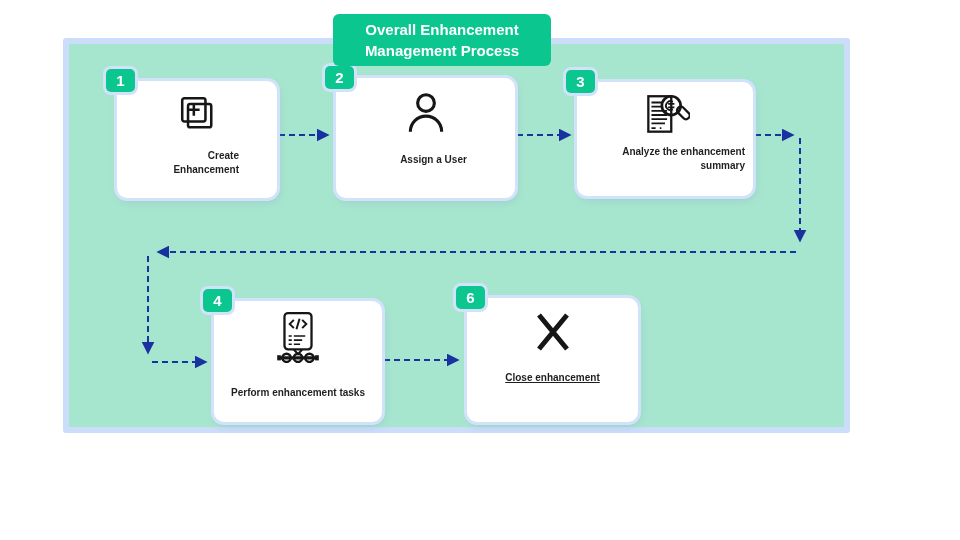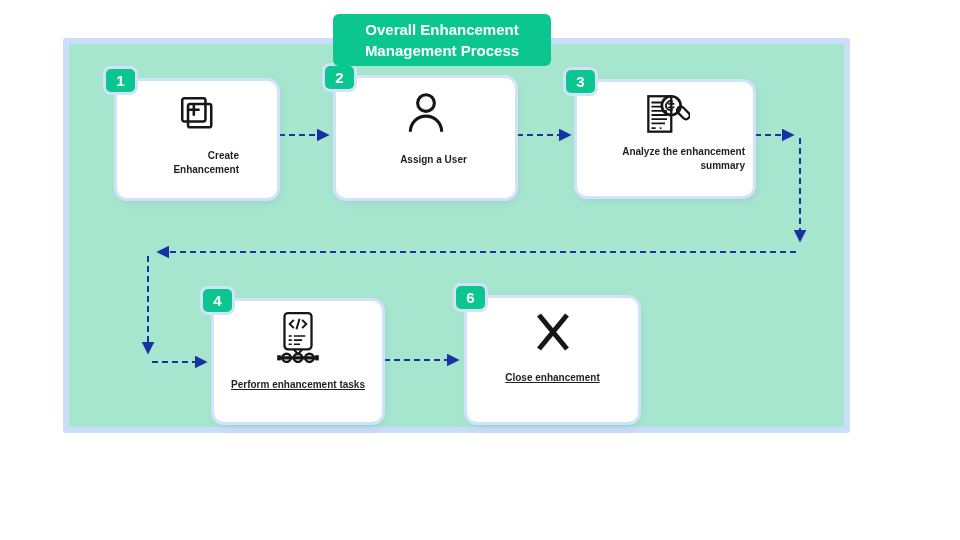--- a/index.html
+++ b/index.html
@@ -68,21 +68,21 @@
   .step-2{left:336px;top:78px;width:179px;height:120px;padding-top:9px;}
   .step-2 .icon-wrap{height:52px;}
   .step-2 .step-label{margin-top:14px;margin-left:16px;}
 
   .step-3{left:577px;top:82px;width:176px;height:114px;padding-top:7px;}
   .step-3 .icon-wrap{height:52px;}
   .step-3 .step-label{margin-top:4px;}
 
   .step-4{left:214px;top:301px;width:168px;height:121px;padding-top:7px;}
   .step-4 .icon-wrap{height:58px;}
-  .step-4 .step-label{margin-top:12px;text-decoration:underline;}
+  .step-4 .step-label{margin-top:20px;}
 
   .step-6{left:467px;top:298px;width:171px;height:124px;padding-top:11px;}
   .step-6 .icon-wrap{height:46px;}
   .step-6 .step-label{margin-top:16px;text-decoration:underline;}
 
   .glyph{stroke:#161616;fill:none;}
 </style>
 </head>
 <body>
 

